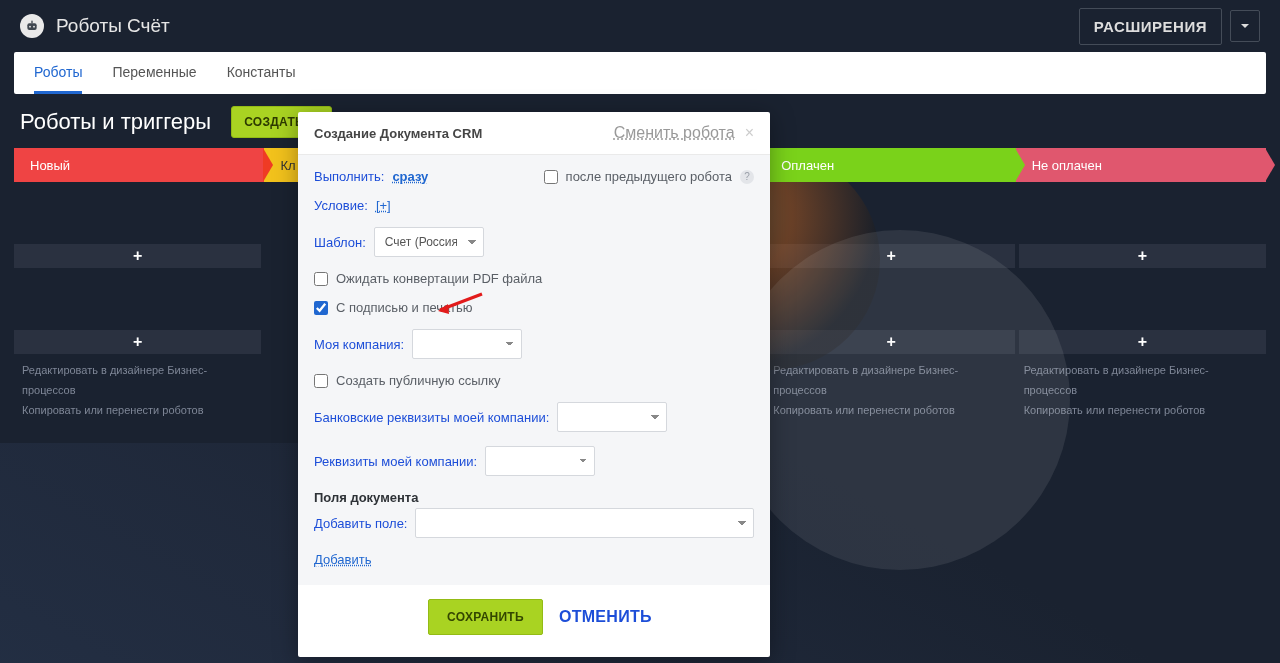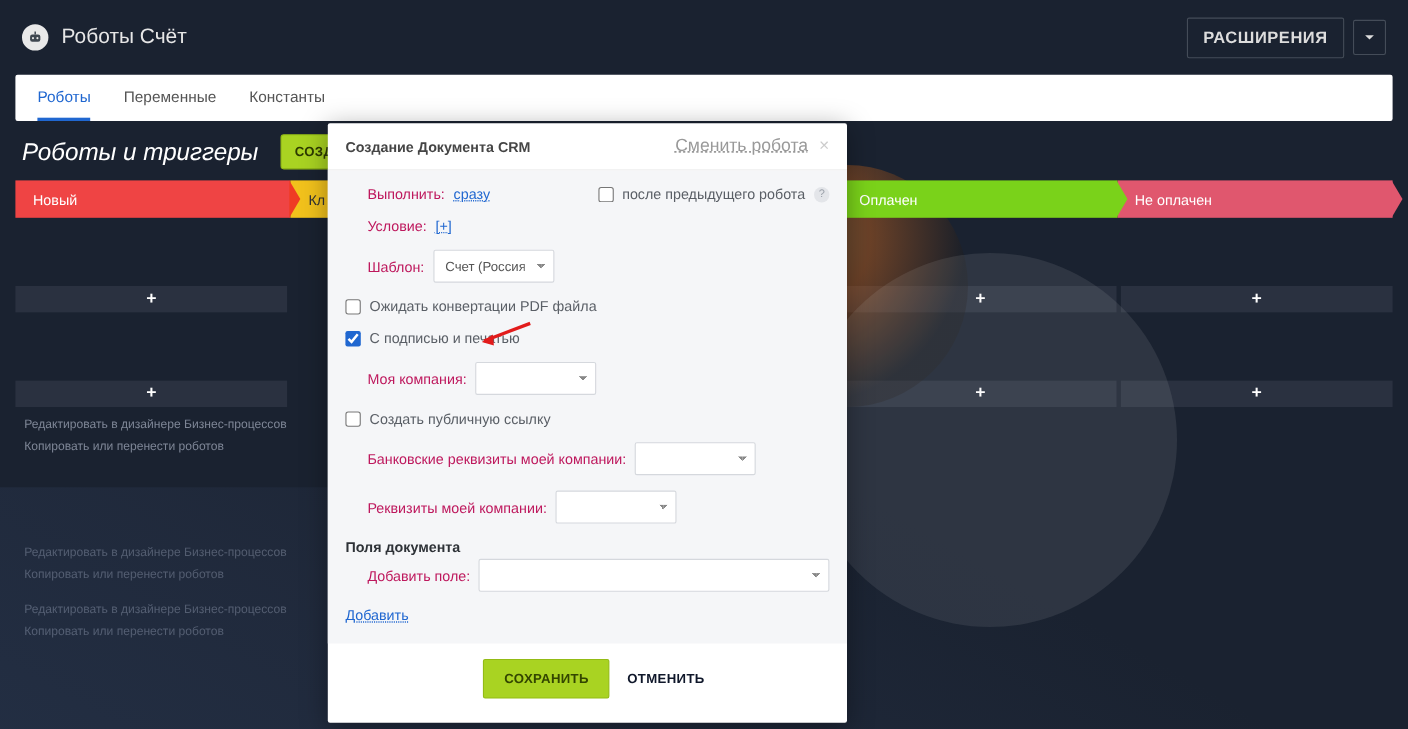--- a/index.html
+++ b/index.html
@@ -1,37 +1,37 @@
 <!DOCTYPE html>
 <html><head>
 <meta charset="utf-8">
 <style>
   * { box-sizing: border-box; margin: 0; padding: 0; }
   html, body { width: 1280px; height: 663px; overflow: hidden; font-family: -apple-system, "Helvetica Neue", Arial, sans-serif; }
   body { background: #1a2230; color: #fff; position: relative; }
 
   
-  .topbar { display: flex; align-items: center; justify-content: space-between; padding: 0 20px; height: 68px; }
+  .topbar { display: flex; align-items: center; justify-content: space-between; padding: 0 20px; height: 52px; }
   .topbar-left { display: flex; align-items: center; gap: 12px; }
   .topbar-icon { width: 24px; height: 24px; border-radius: 50%; background: #e9e9e9; display: flex; align-items: center; justify-content: center; }
   .topbar-icon svg { width: 16px; height: 16px; fill: #3f4750; }
   .topbar-title { font-size: 19px; font-weight: 300; color: #e6e6e6; }
   .topbar-right { display: flex; align-items: center; gap: 8px; }
   .ext-btn { border: 1px solid #444c58; background: transparent; color: #ddd; font-size: 15px; font-weight: 600; letter-spacing: .5px; padding: 9px 14px; border-radius: 2px; cursor: pointer; }
   .ext-caret { border: 1px solid #444c58; background: transparent; color: #ddd; width: 30px; height: 32px; border-radius: 2px; cursor: pointer; display: flex; align-items: center; justify-content: center; }
   .ext-caret svg { width: 10px; height: 10px; fill: #ddd; }
 
   
   .tabs { background: #fff; height: 42px; margin: 0 14px; border-radius: 2px; display: flex; align-items: stretch; padding: 0 20px; gap: 30px; }
   .tab { display: flex; align-items: center; font-size: 14px; color: #555; cursor: pointer; border-bottom: 3px solid transparent; }
   .tab.active { color: #2067d0; border-bottom-color: #2067d0; font-weight: 500; }
 
   
   .page-head { display: flex; align-items: center; gap: 20px; padding: 12px 20px 10px 20px; }
-  .page-head h1 { font-size: 22px; font-weight: 300; color: #fff; font-style: italic; }
+  .page-head h1 { font-size: 22px; font-weight: 300; color: #fff; }
   .create-btn { background: #a9d322; color: #2d3a00; border: 1px solid #93bb15; border-radius: 3px; font-size: 12px; font-weight: 600; letter-spacing: .3px; padding: 8px 12px; cursor: pointer; display: flex; align-items: center; gap: 6px; }
   .create-btn svg { width: 9px; height: 9px; fill: #4a6100; }
 
   
   .stages { display: flex; margin: 0 14px; }
   .stage { flex: 1; height: 34px; display: flex; align-items: center; padding: 0 16px; font-size: 13px; color: #fff; position: relative; }
   .stage:after { content: ""; position: absolute; right: -9px; top: 0; width: 0; height: 0; border-top: 17px solid transparent; border-bottom: 17px solid transparent; z-index: 1; }
   .stage.s0 { background: #ef4444; } .stage.s0:after { border-left: 10px solid #ef3b24; }
   .stage.s1 { background: #f2c21c; color: #333; } .stage.s1:after { border-left: 10px solid #f2c21c; }
   .stage.s2 { background: #7ad21a; } .stage.s2:after { border-left: 10px solid #7ad21a; }
@@ -43,21 +43,21 @@
   .section-row { display: flex; align-items: center; gap: 10px; padding: 6px 20px; flex-direction: column; }
   .section-row span { font-size: 13px; color: #cfd2d6; }
   .section-row .q { width: 14px; height: 14px; border-radius: 50%; background: #3a4150; color: #aab; font-size: 10px; display: flex; align-items: center; justify-content: center; }
   .section-row hr { flex: 1; border: none; border-top: 1px solid #2c3340; }
 
   
   .add-row { display: flex; gap: 4px; margin: 0 14px; }
   .add-cell { flex: 1; background: #2a3140; height: 24px; display: flex; align-items: center; justify-content: center; color: #fff; font-weight: 700; cursor: pointer; }
 
   
-  .links-row { display: flex; margin: 0 14px; flex-direction: column; }
+  .links-row { display: flex; margin: 0 14px; }
   .links-cell { flex: 1; padding: 6px 8px; }
   .links-cell a { display: block; font-size: 11px; color: #7e8696; text-decoration: none; line-height: 20px; }
 
   
   .astronaut {
     position: absolute; right: 200px; top: 150px; width: 520px; height: 520px; z-index: 0;
     pointer-events: none;
   }
   .astronaut .planet { position:absolute; right:200px; top:0; width:220px; height:220px; border-radius:50%;
     background: radial-gradient(circle at 30% 30%, #ffb64a 0%, #ff7a18 30%, #1a1a1a 70%); opacity:.35; }
@@ -68,34 +68,34 @@
 
   
   .modal { position: absolute; left: 298px; top: 112px; width: 472px; background: #fff; color: #333; z-index: 10; box-shadow: 0 4px 24px rgba(0,0,0,.35); border-radius: 2px; }
   .modal-head { display: flex; align-items: center; justify-content: space-between; padding: 12px 16px; border-bottom: 1px solid #eaeaea; }
   .modal-head .title { font-size: 13px; font-weight: 600; color: #454545; }
   .modal-head .change { font-size: 16px; color: #999; text-decoration: underline dotted; cursor: pointer; }
   .modal-head .close { font-size: 16px; color: #ccc; cursor: pointer; margin-left: 10px; }
   .modal-body { background: #f5f6f8; padding: 14px 16px 18px 16px; font-size: 13px; color: #5a5f66; }
   .mrow { display: flex; align-items: center; flex-wrap: wrap; margin-bottom: 14px; gap: 8px; }
   .mrow.last { margin-bottom: 0; }
-  .mrow label.k { color: #be185d; margin-left: 20px; }
+  .mrow label.k { color: #1d4ed8; }
   .mrow .link { color: #2067d0; text-decoration: underline dotted; cursor: pointer; }
   .mrow .spacer { flex: 1; }
   .mrow input[type=checkbox] { width: 14px; height: 14px; accent-color: #2067d0; cursor:pointer;}
   .mrow .qhelp { width: 14px; height: 14px; border-radius: 50%; background: #e3e5e9; color: #9aa0a9; font-size: 10px; display: flex; align-items: center; justify-content: center; }
   select, .mselect { background: #fff; border: 1px solid #d5d8dd; border-radius: 2px; height: 30px; font-size: 12px; color: #555; padding: 0 26px 0 10px; appearance: none; background-image: linear-gradient(45deg, transparent 50%, #888 50%), linear-gradient(-45deg, transparent 50%, #888 50%); background-position: right 11px center, right 7px center; background-size: 4px 4px, 4px 4px; background-repeat: no-repeat; cursor: pointer; }
   .mselect.wide { flex: 1; }
   .section-title { font-size: 13px; font-weight: 700; color: #2e3237; margin: 14px 0 3px 0; }
 
   .arrow { position: absolute; left: 434px; top: 290px; z-index: 20; pointer-events: none; }
 
   .modal-footer { padding: 14px 0 22px 12px; display: flex; align-items: center; justify-content: center; gap: 16px; }
   .btn-save { background: #a9d322; border: 1px solid #93bb15; color: #334600; font-size: 12px; font-weight: 600; padding: 10px 18px; border-radius: 2px; cursor: pointer; letter-spacing: .3px; }
-  .btn-cancel { background: transparent; border: none; color: #0f172a; font-size: 12px; font-weight: 600; cursor: pointer; letter-spacing: .3px; }
+  .btn-cancel { background: transparent; border: none; color: #1d4ed8; font-size: 16px; font-weight: 600; cursor: pointer; letter-spacing: .3px; }
 </style>
 </head>
 <body>
 
 <div class="astronaut">
   <div class="planet"></div>
   <div class="helmet"></div>
 </div>
 <div class="bg-grad"></div>
 
@@ -196,21 +196,21 @@
     <span class="title">Создание Документа CRM</span>
     <div style="display:flex;align-items:center;">
       <span class="change">Сменить робота</span>
       <span class="close">×</span>
     </div>
   </div>
   <div class="modal-body">
 
     <div class="mrow">
       <label class="k">Выполнить:</label>
-      <span class="link" style="font-weight:400">сразу</span>
+      <span class="link" style="font-weight:700">сразу</span>
       <span class="spacer"></span>
       <input type="checkbox" style="">
       <span>после предыдущего робота</span>
       <div class="qhelp">?</div>
     </div>
 
     <div class="mrow">
       <label class="k">Условие:</label>
       <span class="link">[+]</span>
     </div>

